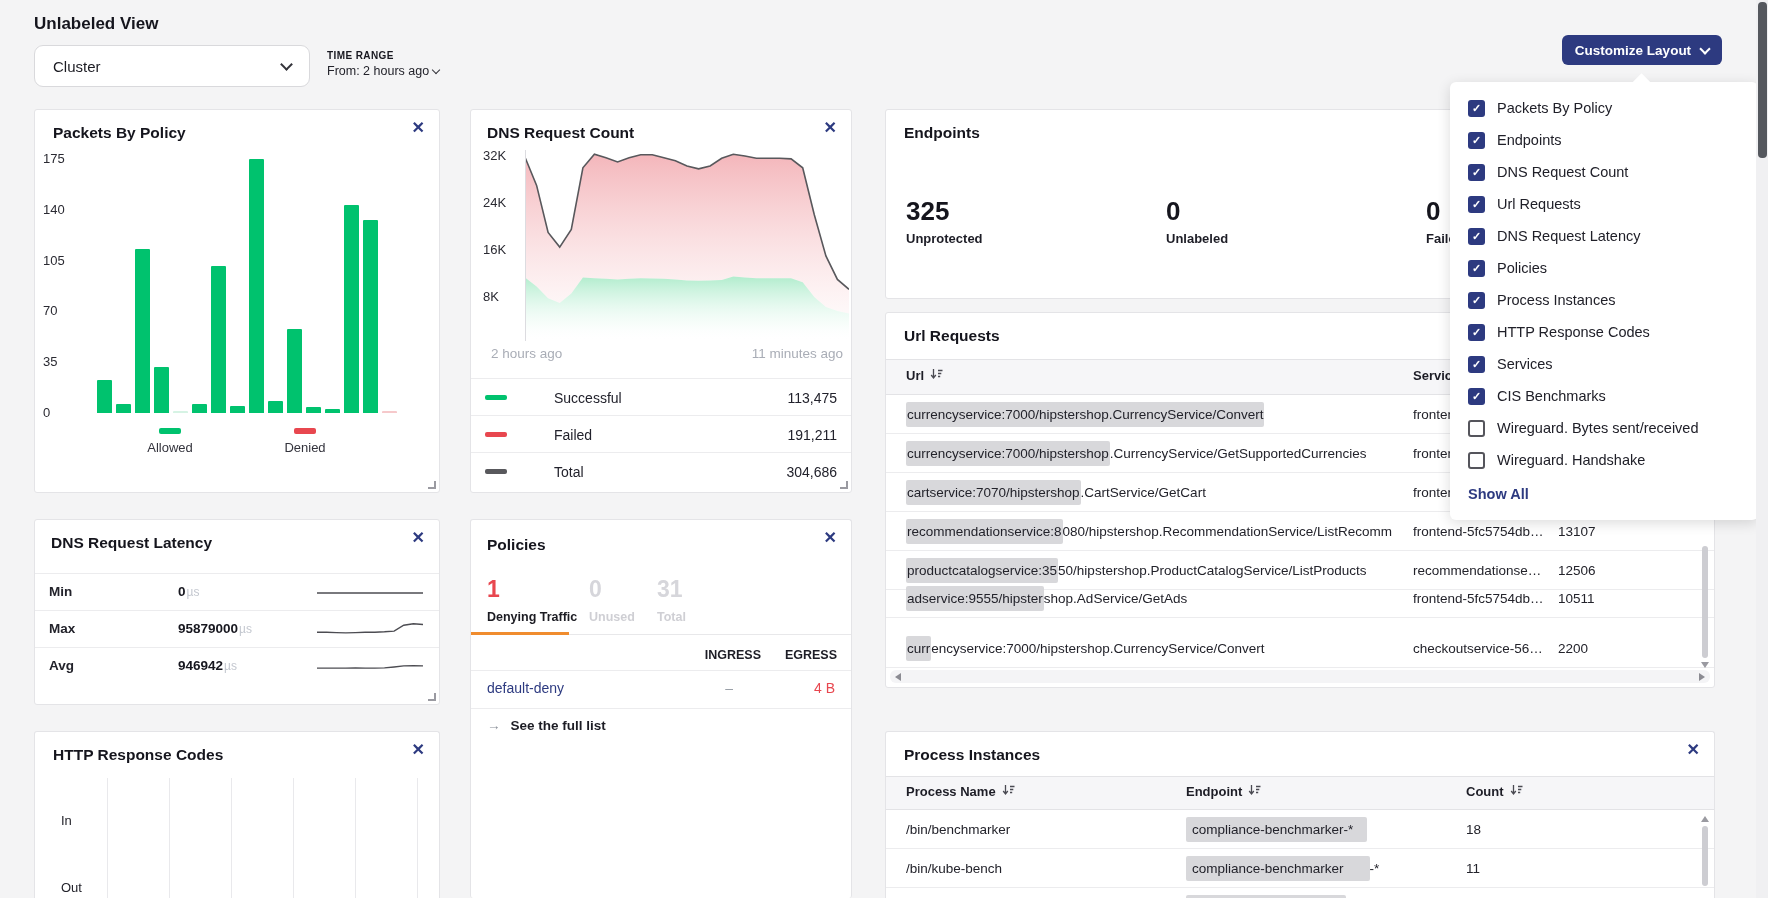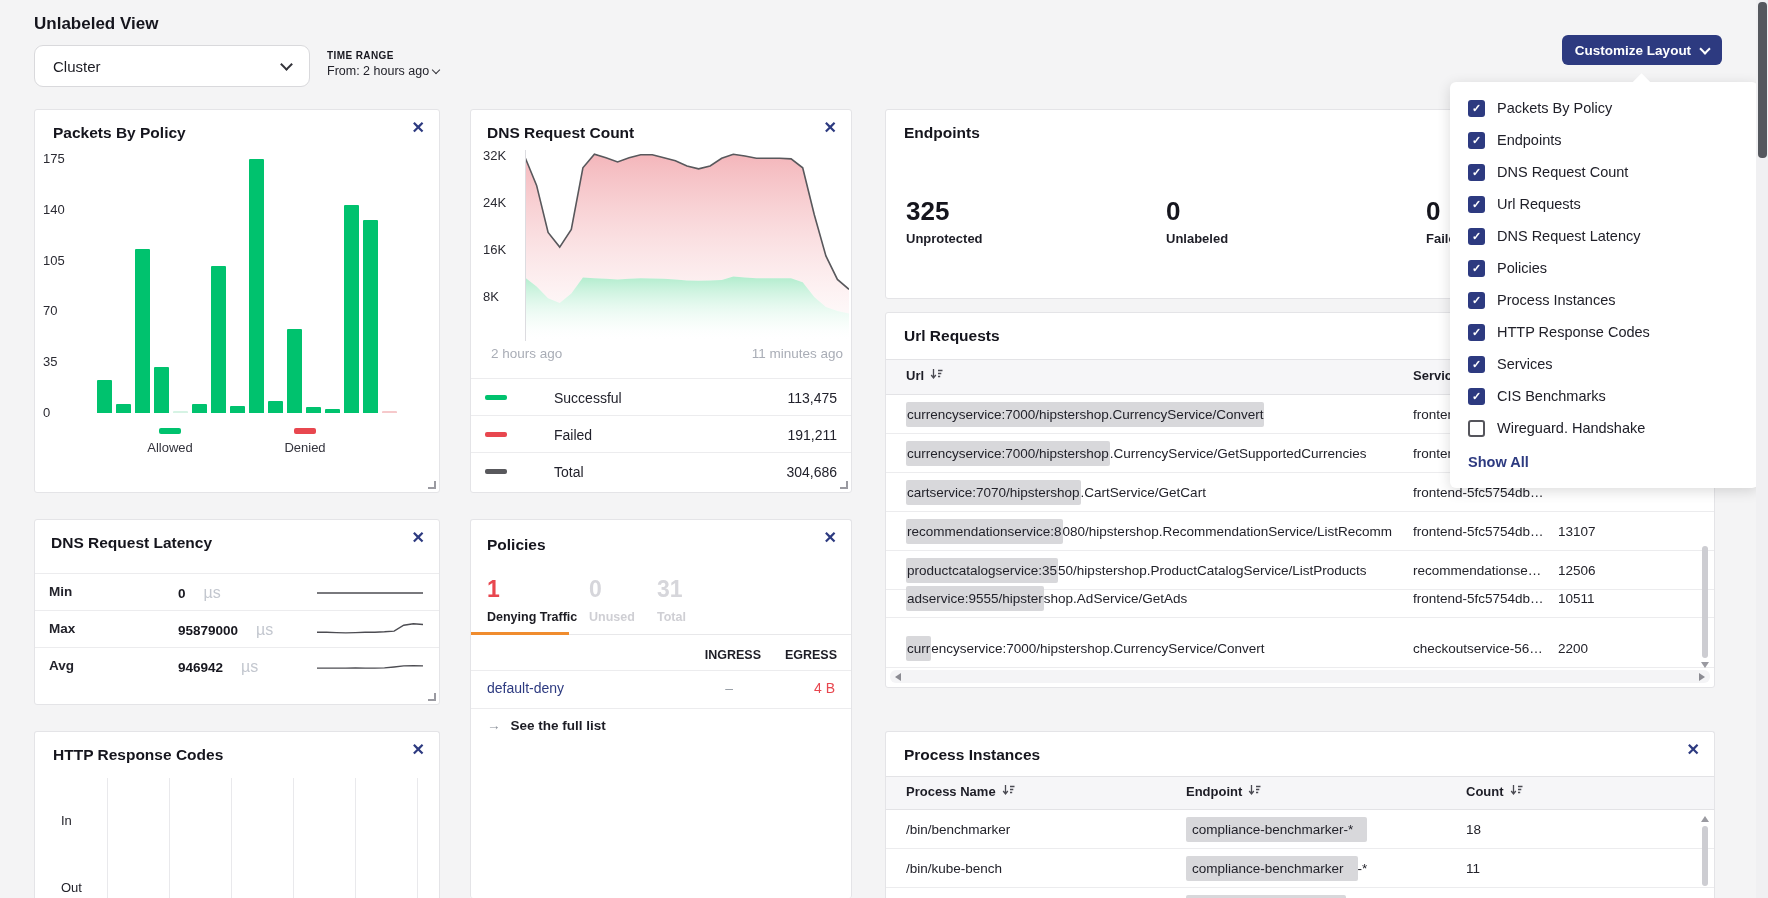--- a/index.html
+++ b/index.html
@@ -62,21 +62,21 @@
   .hl{background:#d8d8db;border-radius:2px;padding:5px 1px}
   .sort-ic{flex:none}
   
   .vthumb{position:absolute;width:6px;background:#cdcdd2;border-radius:3px}
   .sb-arrow{position:absolute;width:0;height:0}
   .hscroll{position:absolute;background:#f4f4f6;border-radius:6px}
   
   .lat-row{position:absolute;left:0;width:100%;height:37px;border-top:1px solid #ececee;box-sizing:border-box}
   .lat-lab{position:absolute;left:14px;top:10px;font-size:13.5px;font-weight:600;color:#23232b}
   .lat-val{position:absolute;left:143px;top:10px;font-size:13.5px;font-weight:600;color:#17171f}
-  .lat-unit{font-size:16px;font-weight:400;color:#c3c7cf;margin-left:18px}
+  .lat-unit{font-size:12px;font-weight:400;color:#c3c7cf;margin-left:1px}
   
   .ptab-val{position:absolute;top:56px;font-size:23px;font-weight:800}
   .ptab-lab{position:absolute;top:90px;font-size:12.5px;font-weight:700}
   .plink{position:absolute;left:16px;font-size:13.5px;font-weight:600;color:#1c1c24;cursor:pointer}
   .plink .arr{color:#8a8f98;font-weight:400;margin-right:10px}
   
   .page-sb{position:absolute;left:1756px;top:0;width:12px;height:898px;background:#f0f0f2;z-index:60}
   .page-sb .pthumb{position:absolute;left:1.5px;top:2px;width:9px;height:156px;background:#55585e;border-radius:4px}
   .gridline{position:absolute;width:1px;background:#e9e9ec;top:46px;bottom:0}
 </style>
@@ -354,21 +354,21 @@
       </span>
   </div>
   <div id="proc-rows">
       <div class="trow" style="top: 78px;">
         <div class="tcell" style="left: 20px; width: 260px;">/bin/benchmarker</div>
         <div class="tcell" style="left: 300px; width: 260px;"><span class="hl" style="padding: 5px 14px 5px 6px; margin-top: 48px;">compliance-benchmarker-*</span></div>
         <div class="tcell" style="left: 580px; width: 80px;">18</div>
       </div>
       <div class="trow" style="top: 117px;">
         <div class="tcell" style="left: 20px; width: 260px;">/bin/kube-bench</div>
-        <div class="tcell" style="left: 300px; width: 260px;"><span class="hl" style="padding: 5px 14px 5px 6px;">compliance-benchmarker</span>-*</div>
+        <div class="tcell" style="left: 300px; width: 260px;"><span class="hl" style="padding: 5px 26px 5px 6px;">compliance-benchmarker</span>-*</div>
         <div class="tcell" style="left: 580px; width: 80px;">11</div>
       </div>
       <div class="trow" style="top: 156px;">
         <div class="tcell" style="left: 20px; width: 260px;">benchmarker</div>
         <div class="tcell" style="left: 300px; width: 260px;"><span class="hl" style="padding: 5px 14px 5px 6px;">compliance-benchmark</span>er-*</div>
         <div class="tcell" style="left: 580px; width: 80px;">9</div>
       </div>
     </div>
   <div class="sb-arrow" style="right:5px;top:84px;border-left:4px solid transparent;border-right:4px solid transparent;border-bottom:6px solid #9a9aa1"></div>
   <div class="vthumb" style="right:6px;top:94px;height:60px"></div>
@@ -412,20 +412,24 @@
       <div class="menu-item">
         <span class="cb on"></span>
         <span class="lbl">Services</span>
       </div>
       <div class="menu-item">
         <span class="cb on"></span>
         <span class="lbl">CIS Benchmarks</span>
       </div>
       <div class="menu-item">
         <span class="cb off"></span>
+        <span class="lbl">Wireguard. Bytes sent/received</span>
+      </div>
+      <div class="menu-item">
+        <span class="cb off"></span>
         <span class="lbl">Wireguard. Handshake</span>
       </div>
     </div>
   <div class="show-all">Show All</div>
 </div>
 
 <div class="page-sb">
   <div class="pthumb"></div>
 </div>
 

